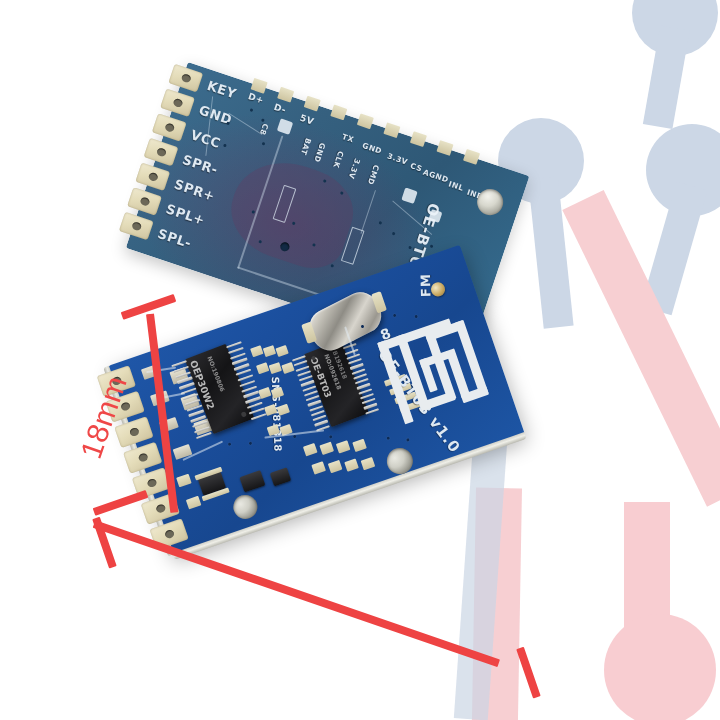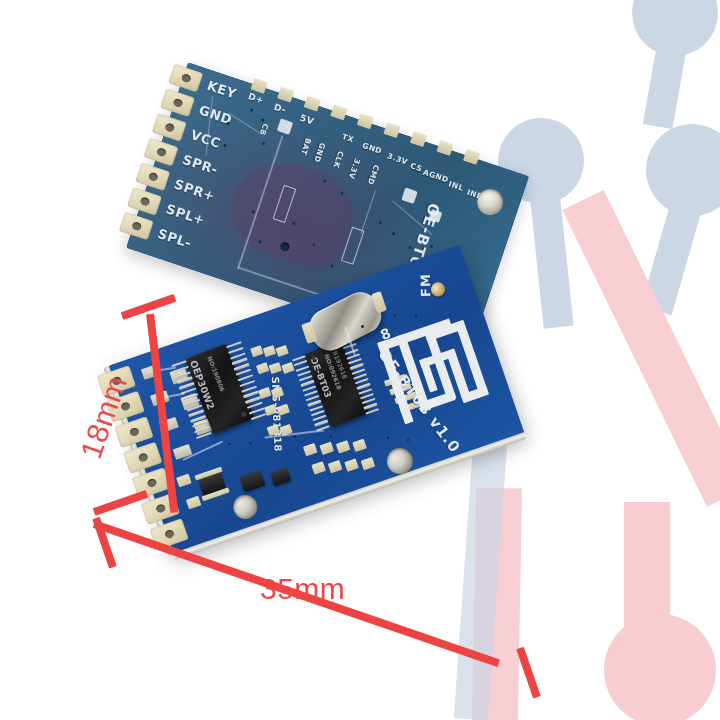--- a/index.html
+++ b/index.html
@@ -584,16 +584,15 @@
   </div>
 
   <div style="position:absolute;left:92px;top:500px;width:470px;height:130px;">
 
     <div class="dim-line" style="left:0;top:18px;width:8px;height:52px;transform:rotate(-19deg);transform-origin:center top;"></div>
 
     <div class="dim-line" style="left:2px;top:20px;width:428px;height:8px;transform:rotate(19deg);transform-origin:left center;"></div>
 
     <div class="dim-line" style="left:424px;top:148px;width:8px;height:52px;transform:rotate(-19deg);transform-origin:center top;"></div>
 
-    <div class="dim-label" style="left:168px;top:72px;transform:rotate(0deg);">35mm</div>
   </div>
 
 </div>
 
 </body></html>

